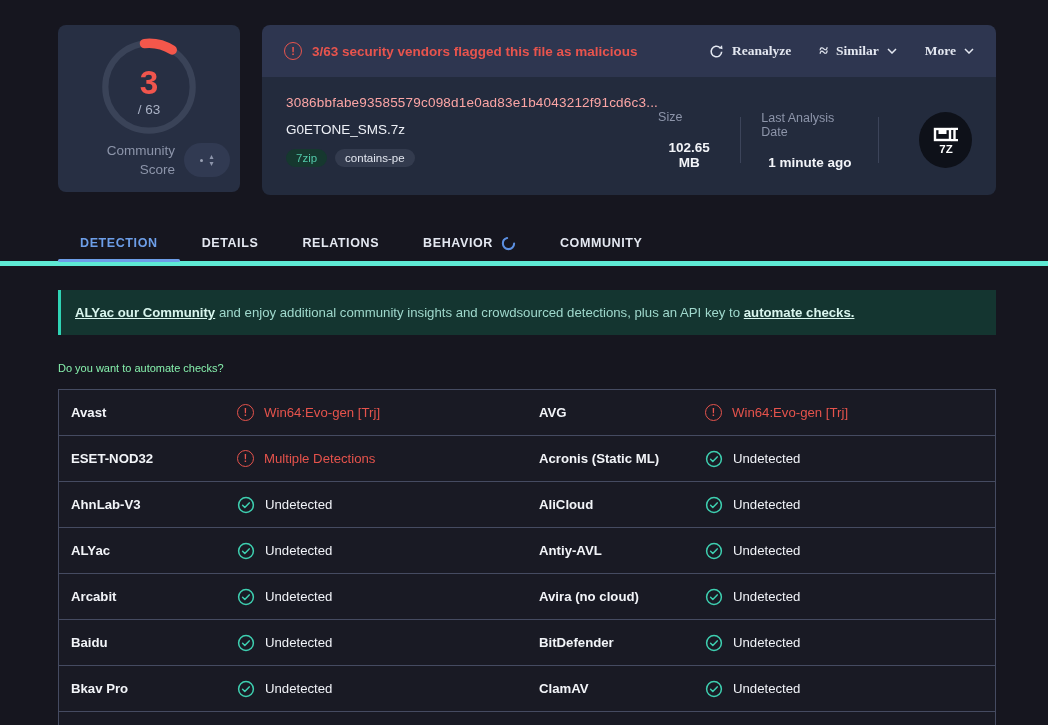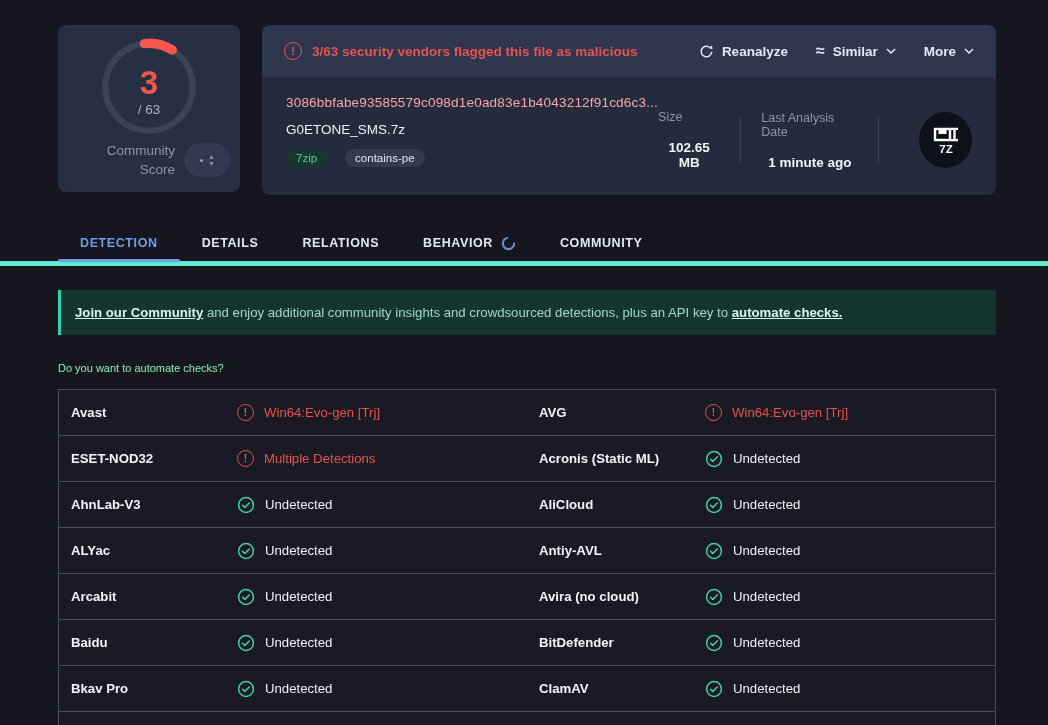--- a/index.html
+++ b/index.html
@@ -20,28 +20,28 @@
   .vote-dot { width:3px; height:3px; border-radius:50%; background:#9aa1b4; }
   .vote-carets { display:flex; flex-direction:column; line-height:7px; font-size:8px; color:#8d95ab; }
 
   .main-card { flex:1; height:170px; border-radius:8px; overflow:hidden; display:flex; flex-direction:column; }
   .card-head { height:52px; background:#2e3650; display:flex; align-items:center; padding:0 22px; }
   .alert-msg { display:flex; align-items:center; gap:10px; color:#e8544d; font-weight:bold; font-size:13.5px; }
   .circle-alert { width:18px; height:18px; flex:0 0 18px; border:1.5px solid #e8544d; border-radius:50%;
     display:flex; align-items:center; justify-content:center; font-size:11px; font-weight:bold; color:#e8544d; }
   .head-actions { margin-left:auto; display:flex; align-items:center; gap:28px; }
   .action-btn { display:flex; align-items:center; gap:8px; color:#e3e7f0; font-size:13.5px;
-    font-weight:bold; cursor:pointer; background:none; border:none; font-family:Liberation Sans, sans-serif; }
+    font-weight:bold; cursor:pointer; background:none; border:none; font-family:Liberation Serif, serif; }
   .sim-glyph { font-size:16px; line-height:1; }
 
   .card-body { flex:1; background:#232b3d; display:flex; padding:18px 24px 14px; }
   .file-block { max-width:390px; }
   .file-hash { color:#fca5a5; font-size:13.5px; letter-spacing:.2px; cursor:pointer; }
   .file-name { color:#edf0f6; font-size:13.5px; margin-top:12px; }
-  .tag-row { display:flex; gap:18px; margin-top:12px; }
+  .tag-row { display:flex; gap:8px; margin-top:12px; }
   .tag { font-size:11.5px; padding:3px 10px; border-radius:10px; cursor:pointer; }
   .tag-7zip { background:#16382f; color:#52c9a9; }
   .tag-gray { background:#333b4e; color:#e2e6ef; }
   .meta-group { margin-left:auto; display:flex; align-items:center; margin-top:4px; }
   .meta-col .meta-label { color:#8d95aa; font-size:12.5px; }
   .meta-col .meta-value { color:#f2f4f8; font-size:13.5px; font-weight:bold; margin-top:16px;text-align:center; }
   .vdiv { width:1px; height:46px; background:#3c445a; margin:0 20px; }
   .file-badge { width:56px; height:56px; border-radius:50%; background:#0e1119; display:flex;
     align-items:center; justify-content:center; margin-left:20px;text-align:right; }
 
@@ -191,21 +191,21 @@
         <circle cx="8" cy="8" r="6" fill="none" stroke="#5c90e2" stroke-width="2.2" stroke-dasharray="26 38" stroke-linecap="round"></circle>
       </svg>
     </div>
     <div class="tab">
       <span>COMMUNITY</span>
     </div>
   </div>
 
   <div class="join-banner">
     <p>
-      <a>Join our Community</a><span> and enjoy additional community insights and crowdsourced detections, plus an API key to </span><a>automate checks.</a>
+      <a>ALYac our Community</a><span> and enjoy additional community insights and crowdsourced detections, plus an API key to </span><a>automate checks.</a>
     </p>
   </div>
 
   <div class="analysis-row">
     <span class="automate-q">Do you want to automate checks?</span>
   </div>
 
   <div class="vendors-table">
 
     <div class="v-row">

